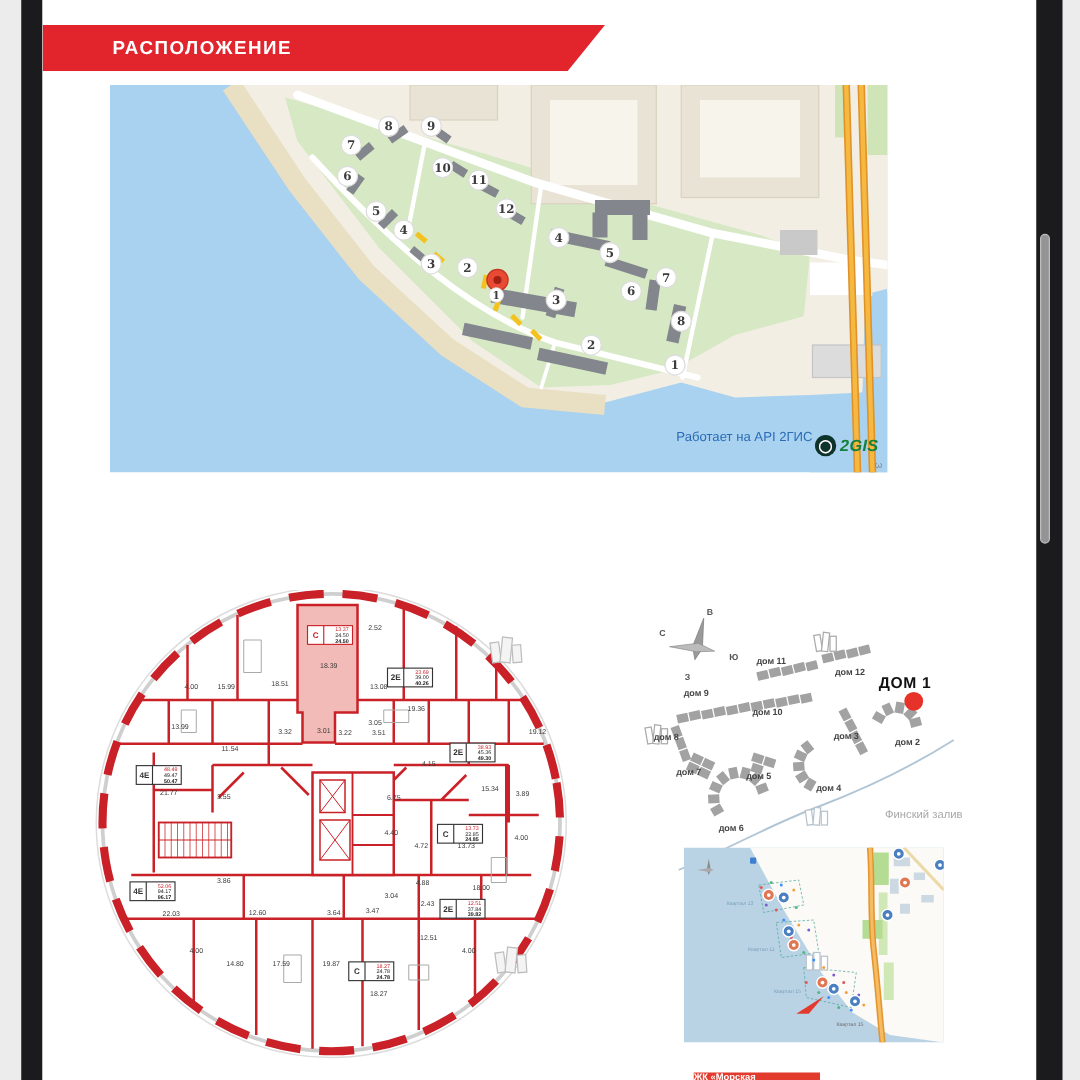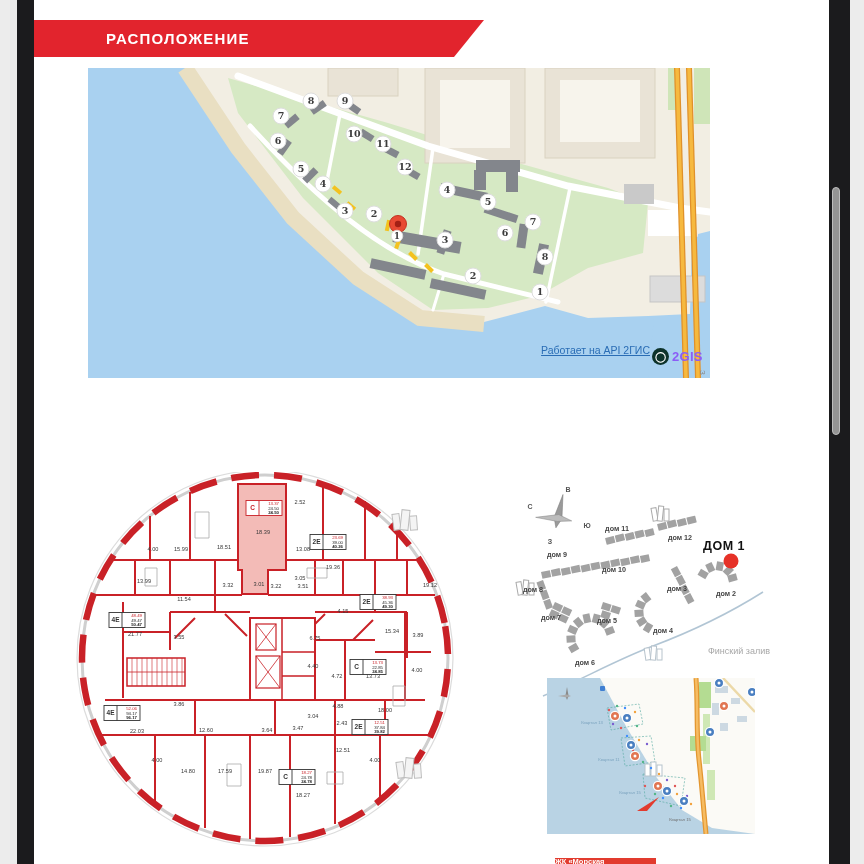--- a/index.html
+++ b/index.html
@@ -5,31 +5,31 @@
   html,body{margin:0;padding:0;background:#ececec;}
   .canvas{position:relative;width:864px;height:864px;background:#ececec;overflow:hidden;
     font-family:"Liberation Sans",sans-serif;}
   .content{position:absolute;left:34px;top:0;width:795px;height:864px;background:#ffffff;}
   .bar{position:absolute;top:0;height:864px;background:#1b1b1d;}
   .bar.left{left:17px;width:17px;}
   .bar.right{left:829px;width:21px;}
   .scroll-thumb{position:absolute;left:832px;top:187px;width:8px;height:248px;border-radius:4px;
     background:#949494;border:1px solid #bdbdbd;box-sizing:border-box;}
   .banner{position:absolute;left:34px;width:450px;height:37px;background:#e2242d;color:#fff;
-    font-size:15px;font-weight:600;letter-spacing:1.2px;line-height:37px;padding-left:72px;
+    font-size:15px;font-weight:600;letter-spacing:1.2px;line-height:37px;padding-left:56px;
     box-sizing:border-box;clip-path:polygon(0 0,100% 0,calc(100% - 30px) 100%,0 100%);}
   .banner.b1{top:20px;} .banner.b2{top:431px;}
   .map-wrap{position:absolute;left:88px;top:68px;width:622px;height:310px;}
   .map-attr{position:absolute;left:420px;top:344px;width:230px;text-align:right;
     font-size:10.5px;line-height:13px;color:#2a6db5;}
-  .map-attr span{text-decoration:underline;cursor:pointer;margin-left:12px;}
+  .map-attr span{cursor:pointer;margin-left:12px;}
   .gis-logo{position:absolute;left:652px;top:348px;display:flex;align-items:center;gap:3px;}
   .gis-circle{width:17px;height:17px;border-radius:50%;background:#0d332b;color:#fff;
     display:flex;align-items:center;justify-content:center;font-size:10px;font-weight:bold;}
-  .gis-text{font-size:13px;font-weight:bold;color:#8b5cf6;letter-spacing:0.3px;}
+  .gis-text{font-size:13px;font-weight:bold;color:#15803d;letter-spacing:0.3px;font-style:italic;}
   .fp-wrap{position:absolute;left:75px;top:472px;width:380px;height:380px;}
   .site-wrap{position:absolute;left:505px;top:480px;width:330px;height:225px;}
   .mini-wrap{position:absolute;left:547px;top:678px;width:208px;height:156px;}
   .zk-label{position:absolute;left:555px;top:810px;width:101px;height:16px;background:#e23b2e;
     color:#fff;font-size:7.5px;font-weight:bold;display:flex;align-items:center;justify-content:center;margin-top:48px;}
   svg text{user-select:none;}
 </style>
 </head>
 <body>
 

